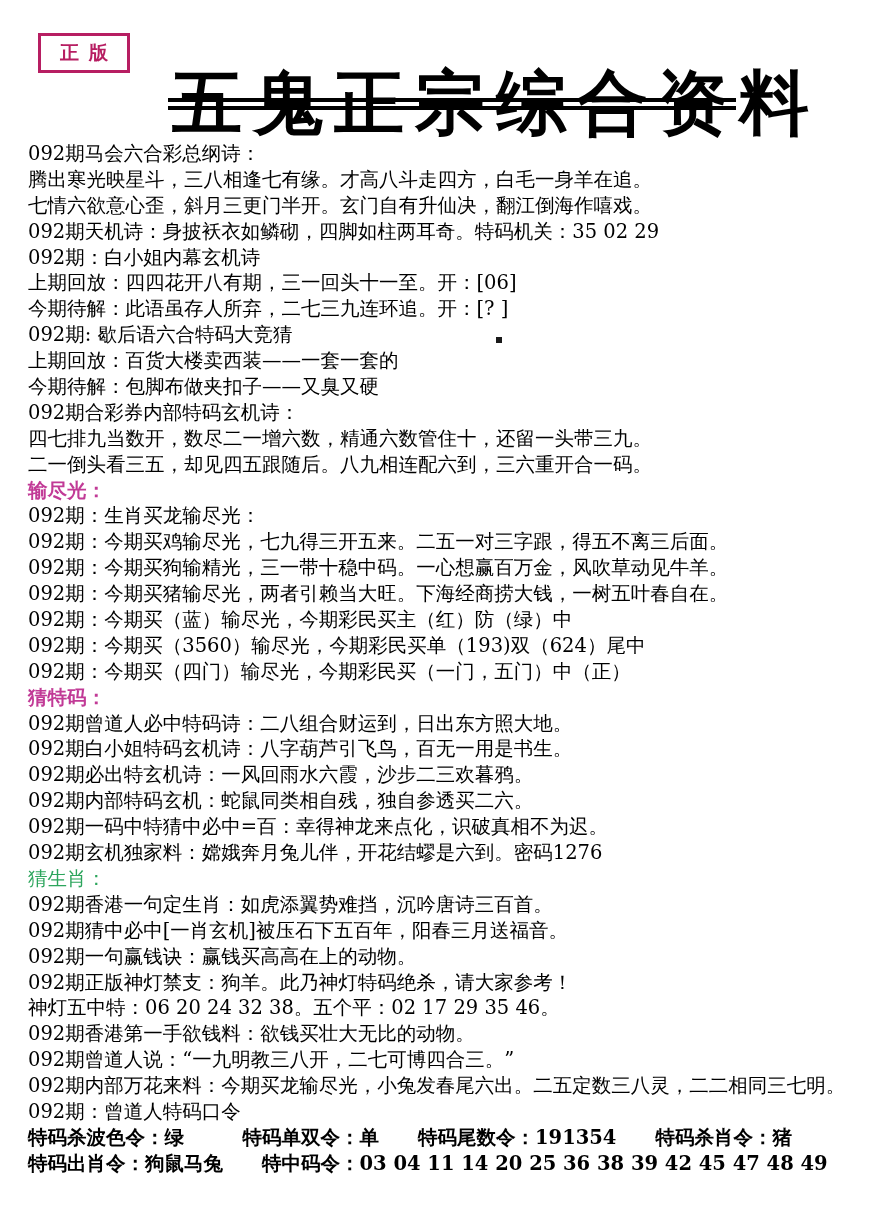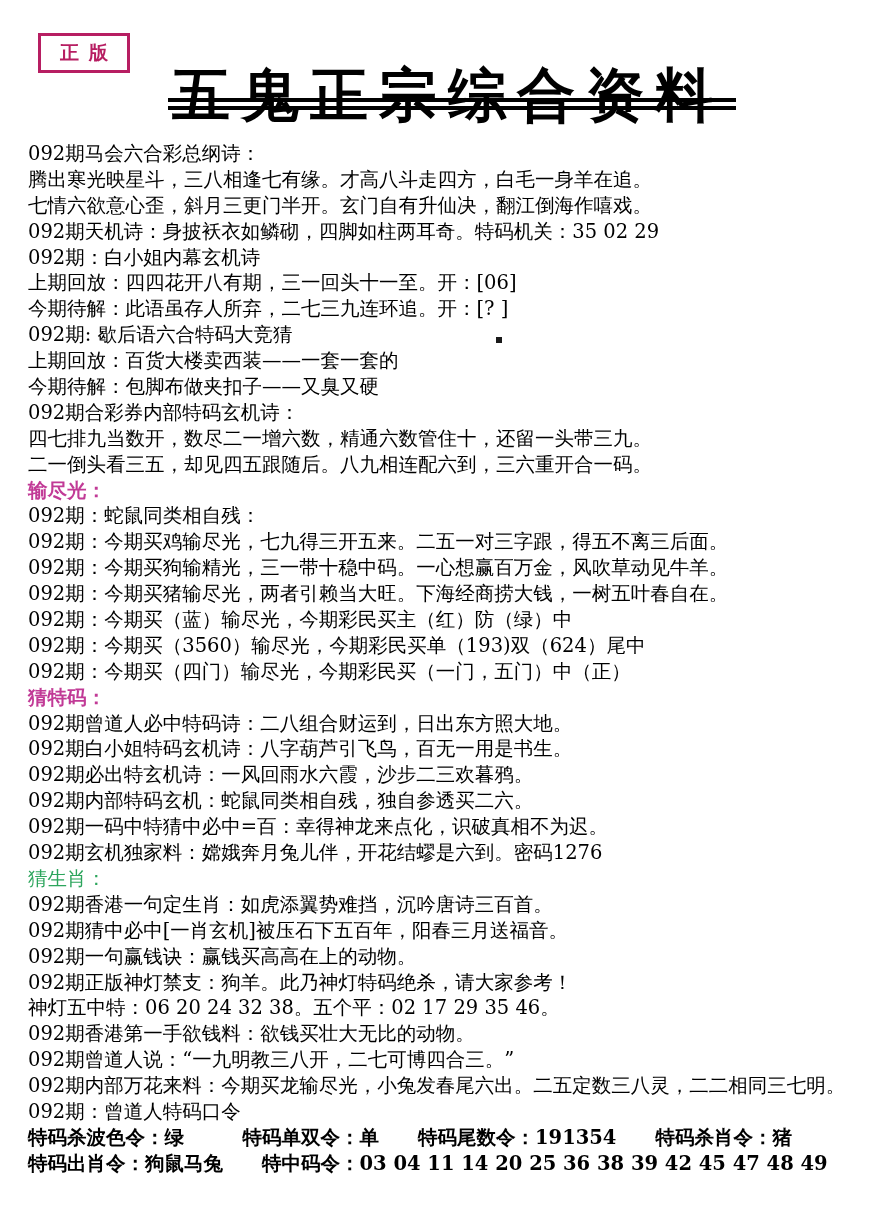--- a/index.html
+++ b/index.html
@@ -17,21 +17,21 @@
   .badge{
     position:absolute;left:38px;top:33px;width:86px;height:34px;
     border:3px solid var(--crimson);color:var(--crimson);
     font-size:19px;font-weight:bold;letter-spacing:10px;
     display:flex;align-items:center;justify-content:center;
     text-indent:10px; 
     text-align:right;
   }
   .page-title{
     position:absolute;left:172px;top:16px;
-    font-size:58px;font-weight:bold;letter-spacing:11px;
+    font-size:70px;font-weight:bold;letter-spacing:11px;
     color:var(--ink);white-space:nowrap;line-height:80px;
   }
   .title-rules{position:absolute;left:168px;top:98px;width:568px;}
   .title-rules .rule{height:4px;background:var(--ink);margin-bottom:4px;}
   .content{
     position:absolute;left:28px;top:141px;width:852px;
     font-size:19.5px;line-height:25.9px;white-space:nowrap;
   }
   .line{height:25.9px;}
   .line.magenta{color:var(--magenta);font-weight:bold;}
@@ -60,21 +60,21 @@
   <div class="line">092期：白小姐内幕玄机诗</div>
   <div class="line">上期回放：四四花开八有期，三一回头十一至。开：[06]</div>
   <div class="line">今期待解：此语虽存人所弃，二七三九连环追。开：[? ]</div>
   <div class="line">092期: 歇后语六合特码大竞猜</div>
   <div class="line">上期回放：百货大楼卖西装——一套一套的</div>
   <div class="line">今期待解：包脚布做夹扣子——又臭又硬</div>
   <div class="line">092期合彩券内部特码玄机诗：</div>
   <div class="line">四七排九当数开，数尽二一增六数，精通六数管住十，还留一头带三九。</div>
   <div class="line">二一倒头看三五，却见四五跟随后。八九相连配六到，三六重开合一码。</div>
   <div class="line magenta">输尽光：</div>
-  <div class="line">092期：蛇鼠同类相自残：</div>
+  <div class="line">092期：生肖买龙输尽光：</div>
   <div class="line">092期：今期买鸡输尽光，七九得三开五来。二五一对三字跟，得五不离三后面。</div>
   <div class="line">092期：今期买狗输精光，三一带十稳中码。一心想赢百万金，风吹草动见牛羊。</div>
   <div class="line">092期：今期买猪输尽光，两者引赖当大旺。下海经商捞大钱，一树五叶春自在。</div>
   <div class="line">092期：今期买（蓝）输尽光，今期彩民买主（红）防（绿）中</div>
   <div class="line">092期：今期买（3560）输尽光，今期彩民买单（193)双（624）尾中</div>
   <div class="line">092期：今期买（四门）输尽光，今期彩民买（一门，五门）中（正）</div>
   <div class="line magenta">猜特码：</div>
   <div class="line">092期曾道人必中特码诗：二八组合财运到，日出东方照大地。</div>
   <div class="line">092期白小姐特码玄机诗：八字葫芦引飞鸟，百无一用是书生。</div>
   <div class="line">092期必出特玄机诗：一风回雨水六霞，沙步二三欢暮鸦。</div>

